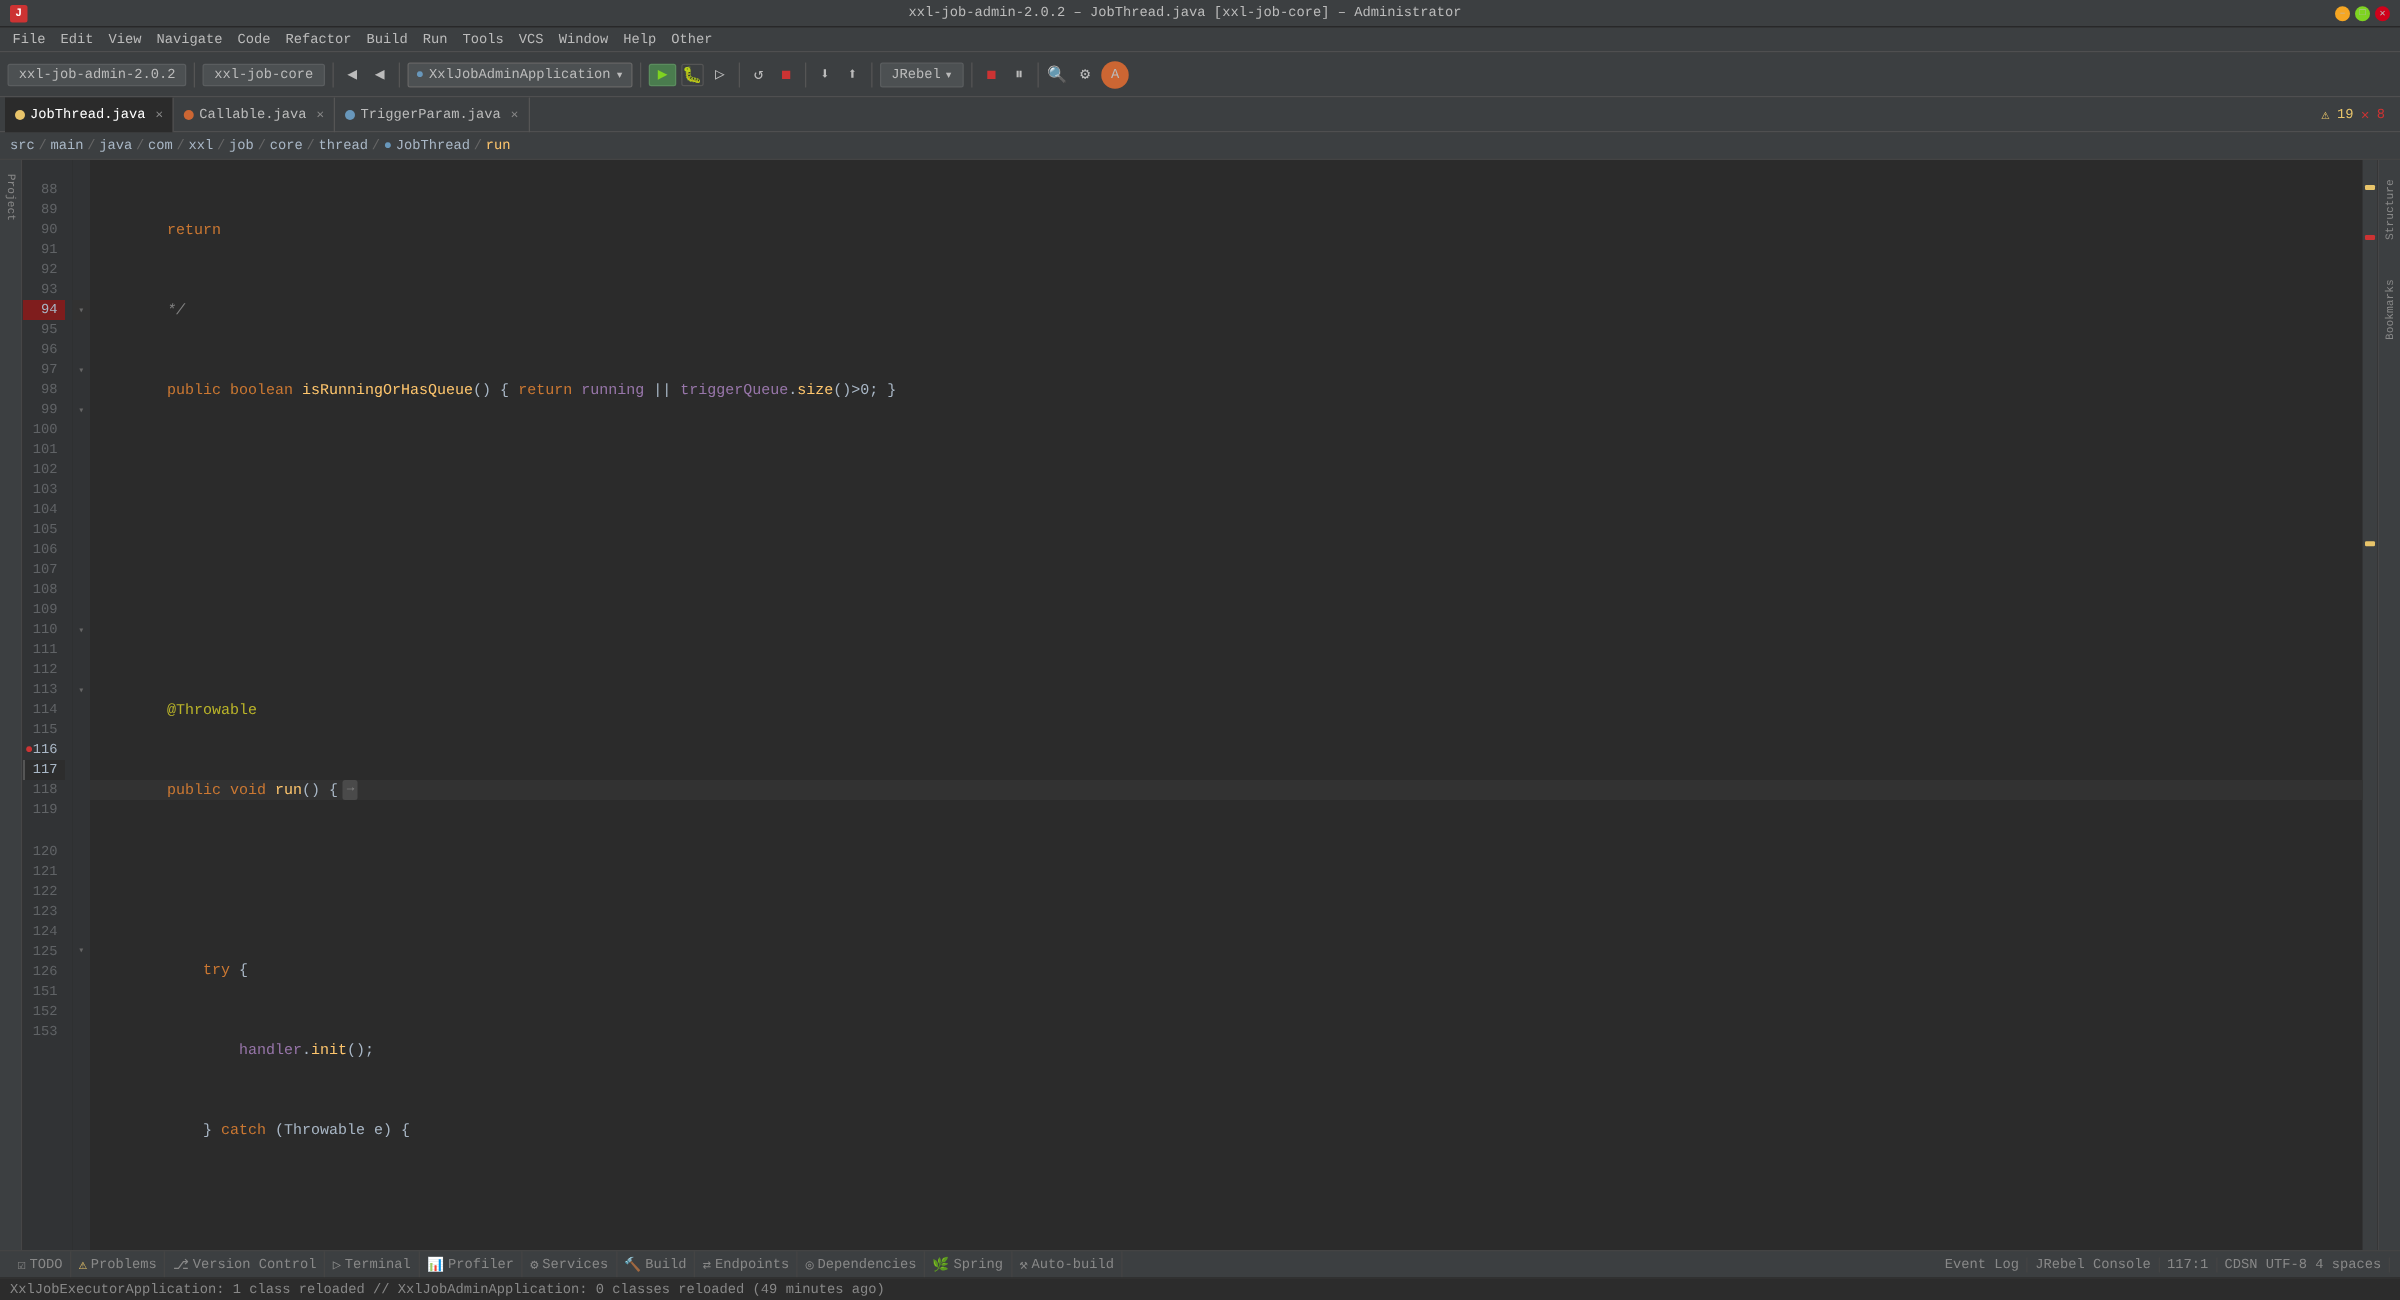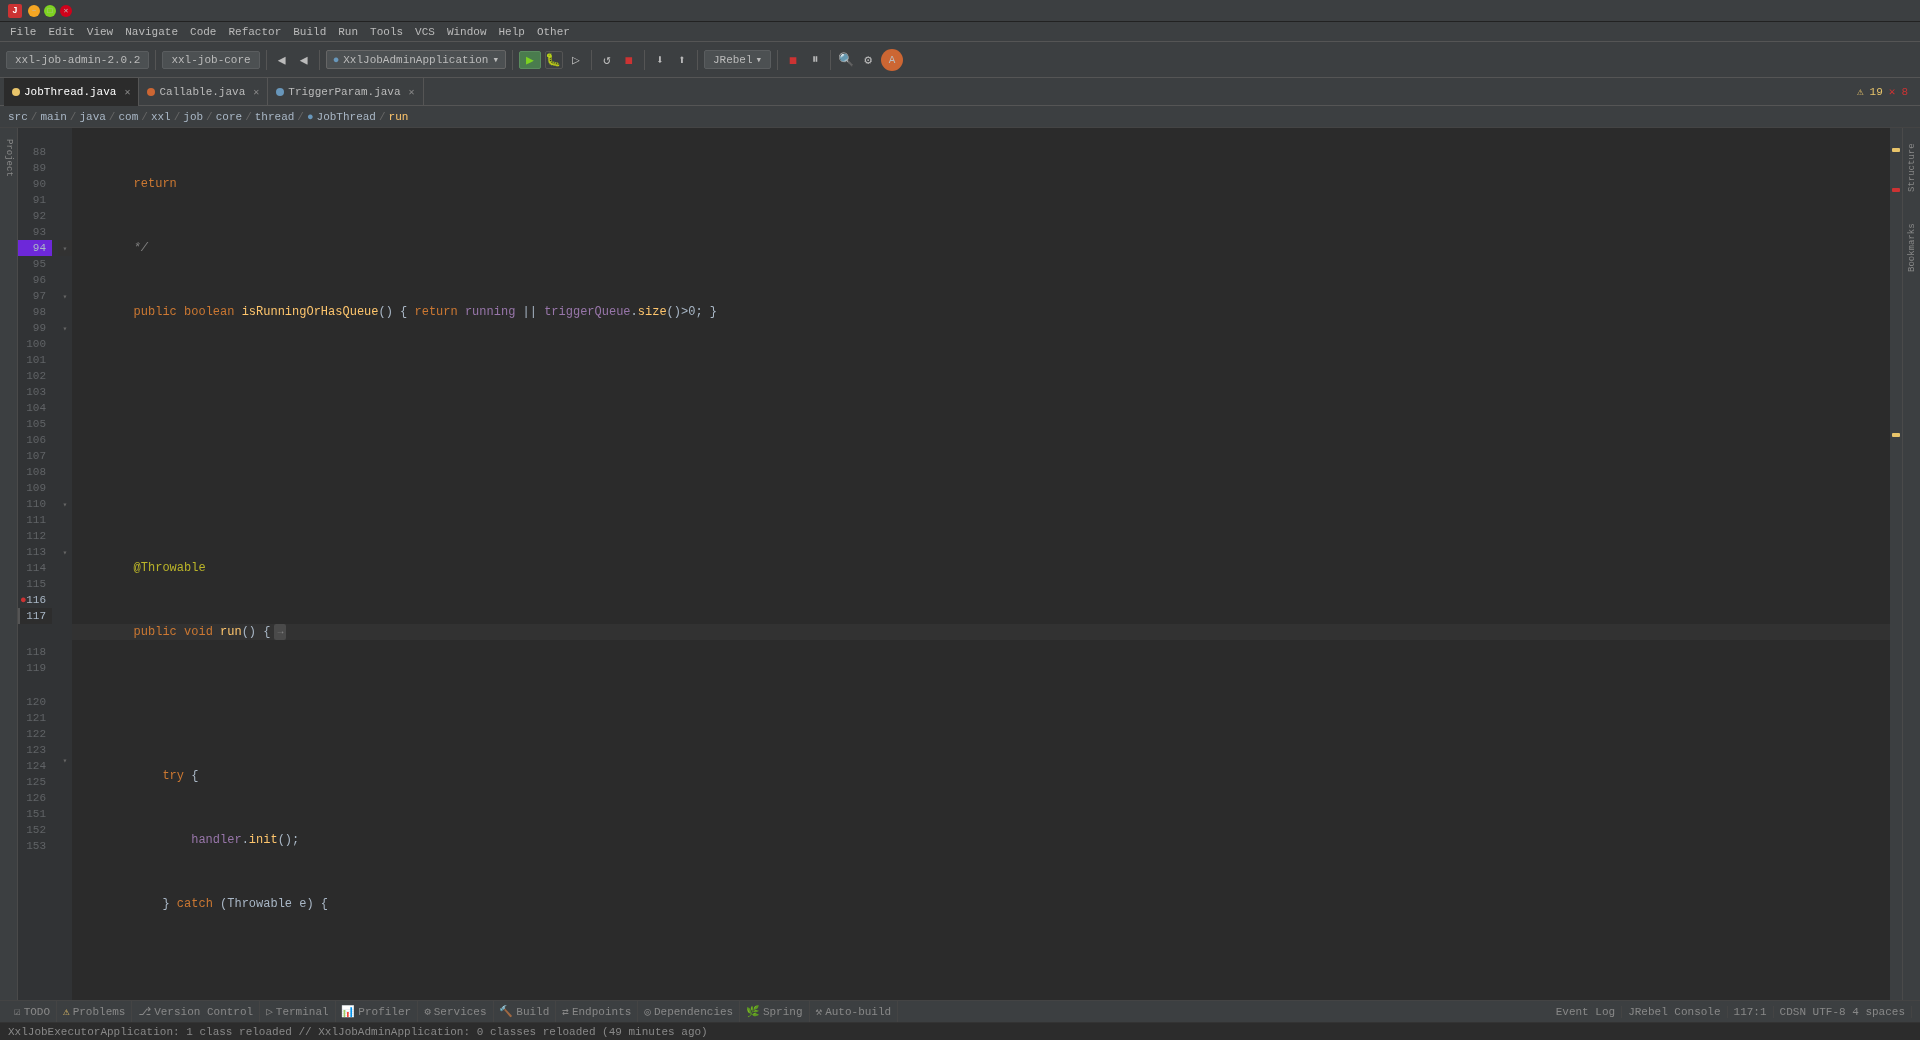--- a/index.html
+++ b/index.html
@@ -308,20 +308,21 @@
       font-size: 13px;
     }
   </style>
 </head>
 <body>
 
 <div id="titlebar">
   <div style="display:flex;align-items:center;gap:4px;">
     <div class="app-icon">J</div>
   </div>
+  <div class="title-text">xxl-job-admin-2.0.2 – JobThread.java [xxl-job-core] – Administrator</div>
   <div class="win-controls">
     <div class="win-btn minimize">－</div>
     <div class="win-btn maximize">□</div>
     <div class="win-btn close">✕</div>
   </div>
 </div>
 
 <div id="menubar">
   <span>File</span>
   <span>Edit</span>
@@ -438,21 +439,21 @@
   <div id="editor">
 
     <div id="line-numbers">
       <div class="line-num" style="height:16px;"></div>
       <div class="line-num" style="height:16px;">88</div>
       <div class="line-num" style="height:16px;">89</div>
       <div class="line-num" style="height:16px;">90</div>
       <div class="line-num" style="height:16px;">91</div>
       <div class="line-num" style="height:16px;">92</div>
       <div class="line-num" style="height:16px;">93</div>
-      <div class="line-num" style="height:16px; color:#a9b7c6; background:#6d28d9;">94</div>
+      <div class="line-num" style="height:16px; color:#a9b7c6; background:#7f1d1d;">94</div>
       <div class="line-num" style="height:16px;">95</div>
       <div class="line-num" style="height:16px;">96</div>
       <div class="line-num" style="height:16px;">97</div>
       <div class="line-num" style="height:16px;">98</div>
       <div class="line-num" style="height:16px;">99</div>
       <div class="line-num" style="height:16px;">100</div>
       <div class="line-num" style="height:16px;">101</div>
       <div class="line-num" style="height:16px;">102</div>
       <div class="line-num" style="height:16px;">103</div>
       <div class="line-num" style="height:16px;">104</div>
@@ -462,21 +463,21 @@
       <div class="line-num" style="height:16px;">108</div>
       <div class="line-num" style="height:16px;">109</div>
       <div class="line-num" style="height:16px;">110</div>
       <div class="line-num" style="height:16px;">111</div>
       <div class="line-num" style="height:16px;">112</div>
       <div class="line-num" style="height:16px;">113</div>
       <div class="line-num" style="height:16px;">114</div>
       <div class="line-num" style="height:16px;">115</div>
       <div class="line-num breakpoint" style="height:16px;color:#a9b7c6;">116</div>
       <div class="line-num current-line" style="height:16px;background:#2d2d2d;border-left:2px solid #555;">117</div>
-      <div class="line-num" style="height:16px;margin-top:20px;">118</div>
+      <div class="line-num" style="height:16px;">118</div>
       <div class="line-num" style="height:16px;">119</div>
       <div class="line-num" style="height:16px;margin-top:18px;">120</div>
       <div class="line-num" style="height:16px;">121</div>
       <div class="line-num" style="height:16px;">122</div>
       <div class="line-num" style="height:16px;">123</div>
       <div class="line-num" style="height:16px;">124</div>
       <div class="line-num" style="height:16px;">125</div>
       <div class="line-num" style="height:16px;">126</div>
       <div class="line-num" style="height:16px;text-align:center;">151</div>
       <div class="line-num" style="height:16px;">152</div>

